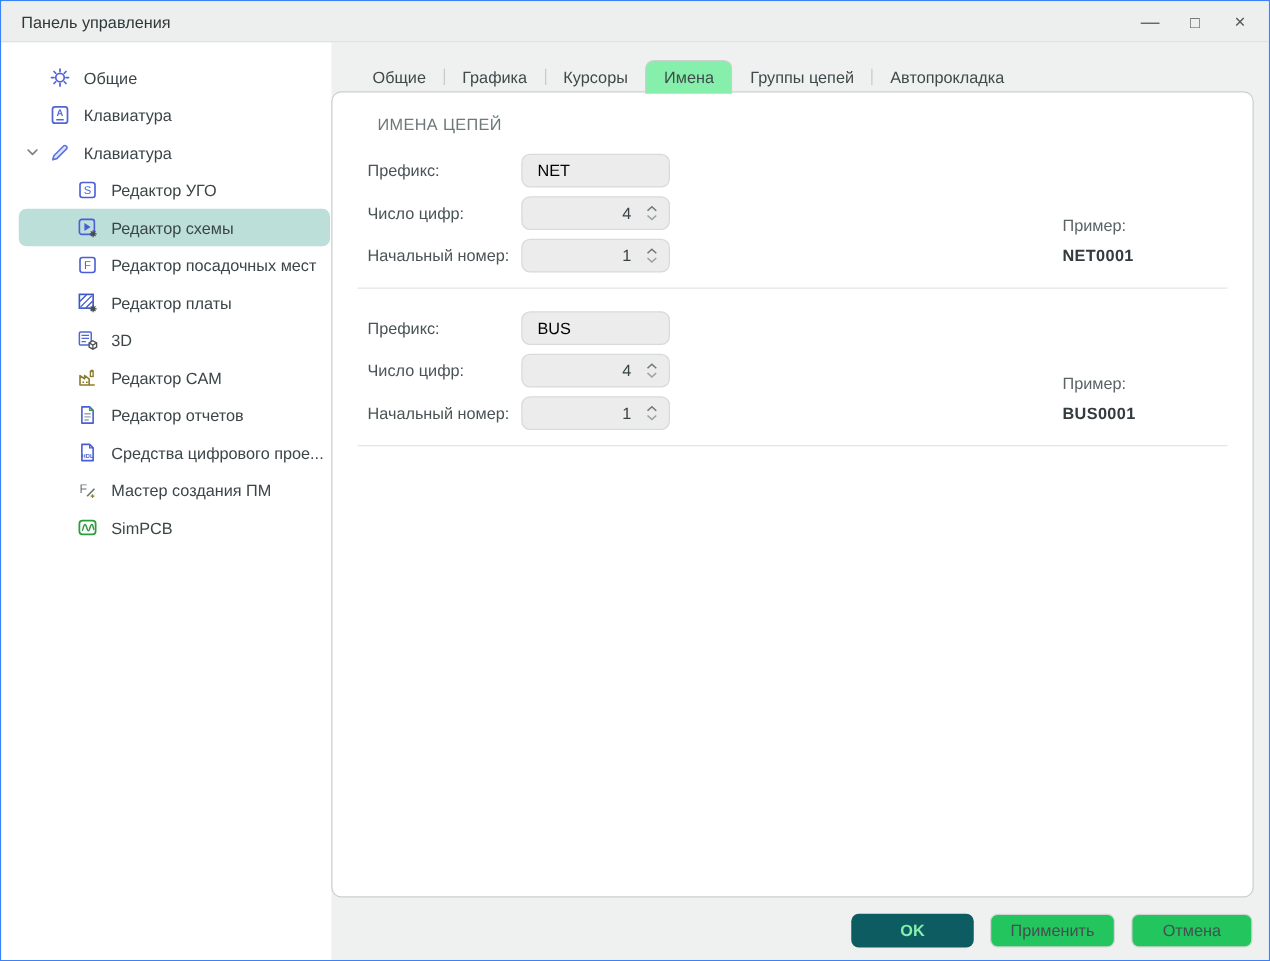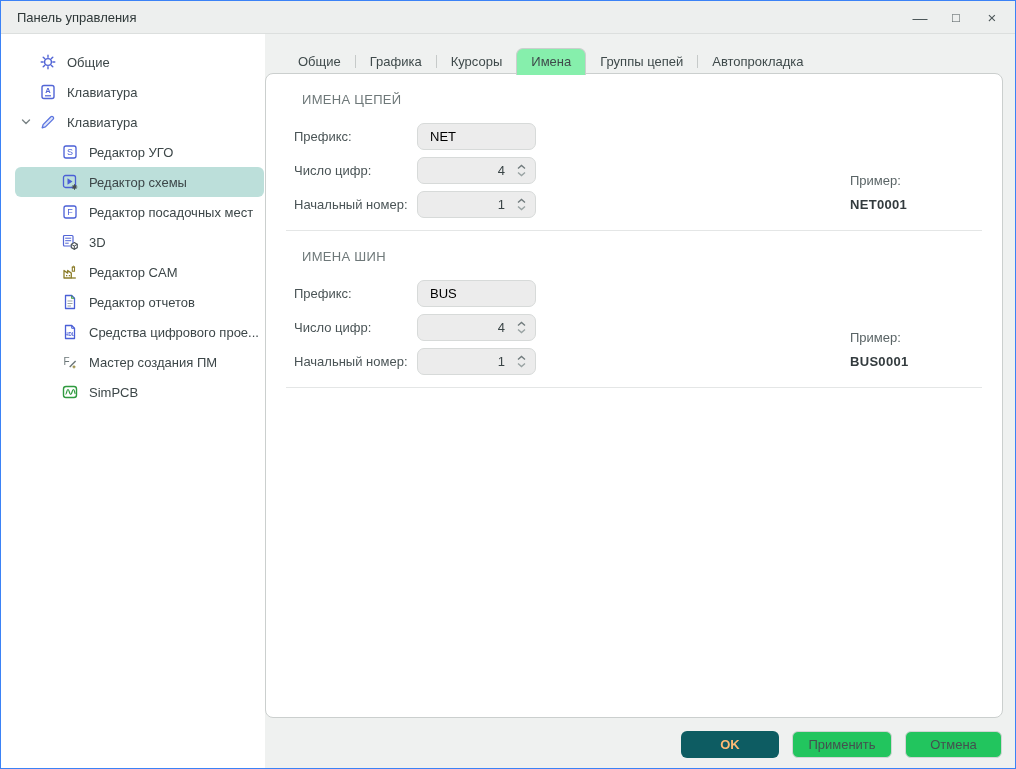--- a/index.html
+++ b/index.html
@@ -77,21 +77,21 @@
     border-radius:7px; padding:0 30px 0 12px; font:inherit; color:#3a4446;
     outline:none; text-align:right;
   }
   .spin-arrows { position:absolute; right:9px; top:5px; width:11px; height:17px; cursor:default; }
   .example { position:absolute; left:564px; top:0; width:140px; }
   .example-label { position:absolute; top:34px; left:0; height:27px; line-height:27px; color:#5a6466;margin-top:10px; }
   .example-value { position:absolute; top:68px; left:0; height:27px; line-height:27px; font-weight:bold; color:#333b3e; letter-spacing:.3px; }
   .divider { height:1px; background:#e4e6e6; margin:12px 0 18px 0; }
   
   .btn { position:absolute; top:730px; height:27px; border-radius:6px; font:inherit; cursor:default; display:flex; align-items:center; justify-content:center; }
-  .btn-ok { left:680px; width:98px; background:#0d5c62; color:#fdba74; border:none; font-weight:bold; }
+  .btn-ok { left:680px; width:98px; background:#0d5c62; color:#86efac; border:none; font-weight:bold; }
   .btn-sec { background:#22c55e; border:1px solid #d2d5d4; color:#44504f; }
   .btn-apply { left:791px; width:100px; }
   .btn-cancel { left:904px; width:97px; }
 </style>
 </head>
 <body>
 
 <div class="window">
 
   <div class="titlebar">
@@ -178,20 +178,33 @@
     <div class="side-item lvl1">
       <span class="side-icon">
         <svg viewBox="0 0 18 18">
             <rect x="3" y="3" width="12" height="12" rx="2" fill="none" stroke="#4a5fd6" stroke-width="1.3"></rect>
             <text x="9" y="12.3" font-size="9" fill="#4a5fd6" text-anchor="middle">F</text>
           </svg>
       </span>
       <span class="side-label">Редактор посадочных мест</span>
     </div>
 
+    <div class="side-item lvl1">
+      <span class="side-icon">
+        <svg viewBox="0 0 18 18">
+            <rect x="2.5" y="2.5" width="11" height="11" fill="none" stroke="#3b57c9" stroke-width="1.3"></rect>
+            <path d="M3.5 12.5l9-9M2.8 8.2L8.2 2.8M7.8 13.2l5.4-5.4" stroke="#3b57c9" stroke-width="1"></path>
+            <g stroke="#474e52" stroke-width="1">
+              <path d="M13.5 11.2v5.6M10.7 14h5.6M11.6 12.1l3.8 3.8M15.4 12.1l-3.8 3.8"></path>
+            </g>
+            <circle cx="13.5" cy="14" r="1.7" fill="#474e52"></circle>
+          </svg>
+      </span>
+      <span class="side-label">Редактор платы</span>
+    </div>
 
 
     <div class="side-item lvl1">
       <span class="side-icon">
         <svg viewBox="0 0 18 18">
             <rect x="2.5" y="2.5" width="9.5" height="10.5" rx="1" fill="none" stroke="#5265d6" stroke-width="1.2"></rect>
             <path d="M4.2 5.2h6M4.2 7.7h6M4.2 10.2h3.5" stroke="#5265d6" stroke-width="1"></path>
             <path d="M13.3 9.6l3 1.7v3.3l-3 1.7-3-1.7v-3.3z" fill="#fff" stroke="#4a5054" stroke-width="1.1"></path>
             <path d="M10.3 11.3l3 1.7 3-1.7M13.3 13v3.3" fill="none" stroke="#4a5054" stroke-width="1"></path>
           </svg>
@@ -305,21 +318,20 @@
         <div class="example">
           <div class="example-label">Пример:</div>
           <div class="example-value">NET0001</div>
         </div>
       </div>
     </div>
 
     <div class="divider"></div>
 
     <div class="section">
-      <div class="section-title">ИМЕНА ШИН</div>
       <div class="rows">
         <div class="frow">
           <span class="flabel">Префикс:</span>
           <input class="tinput" type="text" value="BUS" style="">
         </div>
         <div class="frow">
           <span class="flabel">Число цифр:</span>
           <div class="spin-wrap">
             <input class="spin-input" type="text" value="4" style="">
             <span class="spin-arrows">

